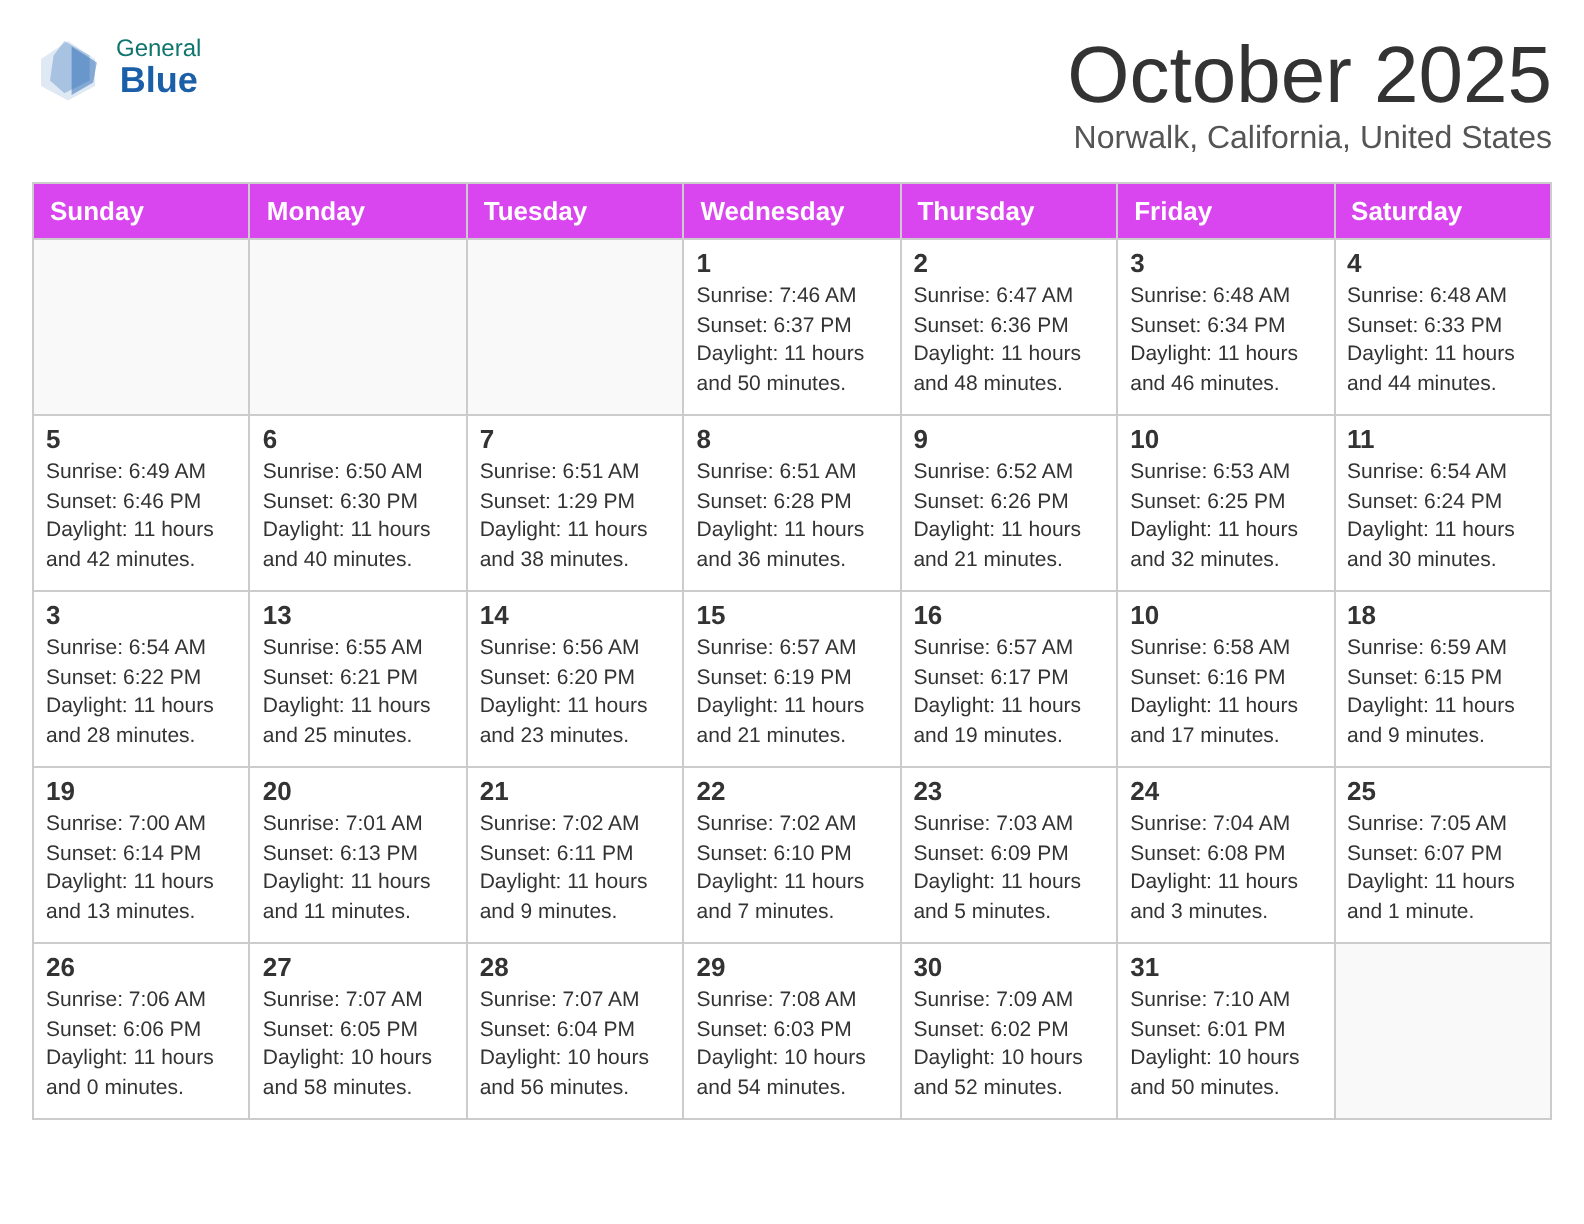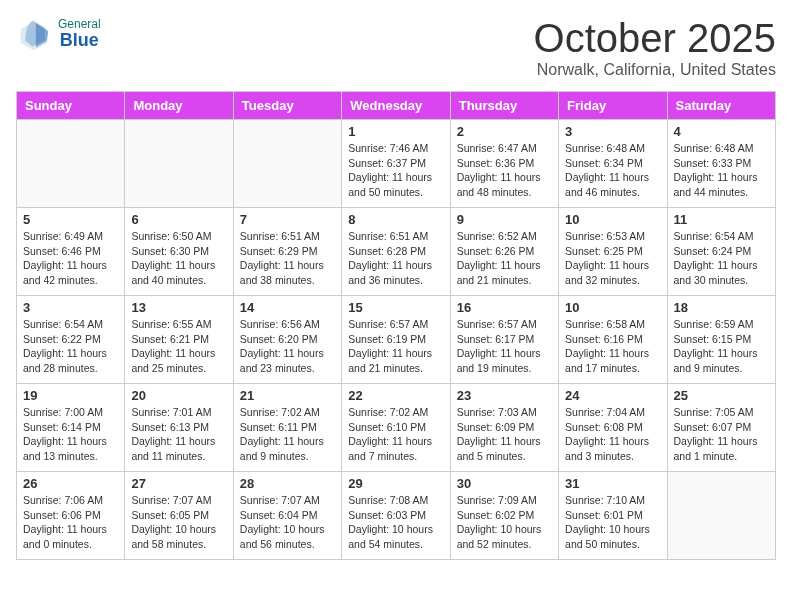--- a/index.html
+++ b/index.html
@@ -159,21 +159,21 @@
         <td>
           <div class="day-num">6</div>
           <div class="day-info">Sunrise: 6:50 AM</div>
           <div class="day-info">Sunset: 6:30 PM</div>
           <div class="day-info">Daylight: 11 hours</div>
           <div class="day-info">and 40 minutes.</div>
         </td>
         <td>
           <div class="day-num">7</div>
           <div class="day-info">Sunrise: 6:51 AM</div>
-          <div class="day-info">Sunset: 6:29 PM</div>
+          <div class="day-info">Sunset: 1:29 PM</div>
           <div class="day-info">Daylight: 11 hours</div>
           <div class="day-info">and 38 minutes.</div>
         </td>
         <td>
           <div class="day-num">8</div>
           <div class="day-info">Sunrise: 6:51 AM</div>
           <div class="day-info">Sunset: 6:28 PM</div>
           <div class="day-info">Daylight: 11 hours</div>
           <div class="day-info">and 36 minutes.</div>
         </td>

